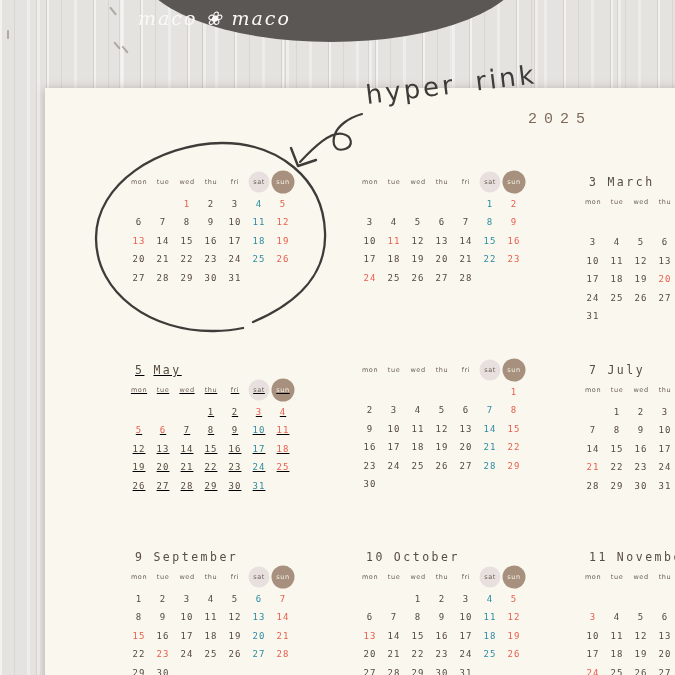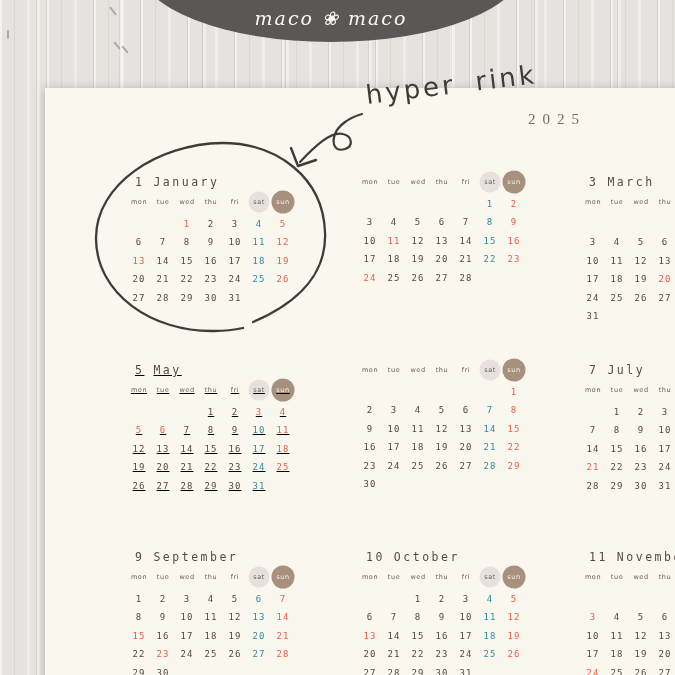--- a/index.html
+++ b/index.html
@@ -21,27 +21,27 @@
   .paper{
     position:absolute;left:45px;top:88px;width:645px;height:600px;
     background:var(--paper,#faf7ee);
     box-shadow:0 1px 9px rgba(95,90,82,.38);
   }
   .badge{
     position:absolute;left:138px;top:-110px;width:386px;height:152px;
     background:var(--badge_bg,#5a5755);border-radius:50%;
   }
   .badge-text{
-    position:absolute;left:0;right:0;bottom:13px;text-align:center;
+    position:absolute;left:0;right:0;bottom:13px;text-align:left;
     font-family:"DejaVu Serif",serif;font-style:italic;
     font-size:19px;letter-spacing:2px;color:var(--badge_text,#faf9f6);
   }
   .year{
     position:absolute;left:482px;top:111px;
-    font-family:Liberation Serif, serif;
+    font-family:Liberation Mono, monospace;
     font-size:15px;letter-spacing:7px;color:var(--year_text,#7d6a5b);
   }
   .hyper{
     position:absolute;left:366px;top:80px;
     font-size:26px;letter-spacing:3px;word-spacing:9px;
     color:var(--ink,#3e3c39);transform:rotate(-7deg);transform-origin:left center;
     white-space:nowrap;
   }
   .ink-svg{position:absolute;left:0;top:0;pointer-events:none;}
   .month{position:absolute;width:200px;}
@@ -82,21 +82,20 @@
 <div class="scuff" style="left:7px;top:30px;width:2px;height:9px;"></div>
 <div class="scuff" style="left:112px;top:6px;width:2px;height:10px;transform:rotate(-38deg);"></div>
 <div class="scuff" style="left:116px;top:41px;width:2px;height:9px;transform:rotate(-40deg);"></div>
 <div class="scuff" style="left:124px;top:45px;width:2px;height:9px;transform:rotate(-40deg);"></div>
 
 <div class="paper">
   <div class="year" style="left:483px;top:23px;position:absolute;">2025</div>
 </div>
 <div id="months">
     <div class="month" style="left: 127px; top: 175px;">
-      <div class="m-title"><span class="m-num">1</span><span>January</span></div>
       <div class="row head">
         <div class="cell"><span>mon</span></div>
         <div class="cell"><span>tue</span></div>
         <div class="cell"><span>wed</span></div>
         <div class="cell"><span>thu</span></div>
         <div class="cell"><span>fri</span></div>
         <div class="cell sat-h"><i class="circ"></i><span>sat</span></div>
         <div class="cell sun-h"><i class="circ"></i><span>sun</span></div>
       </div>
       <div class="weeks">

